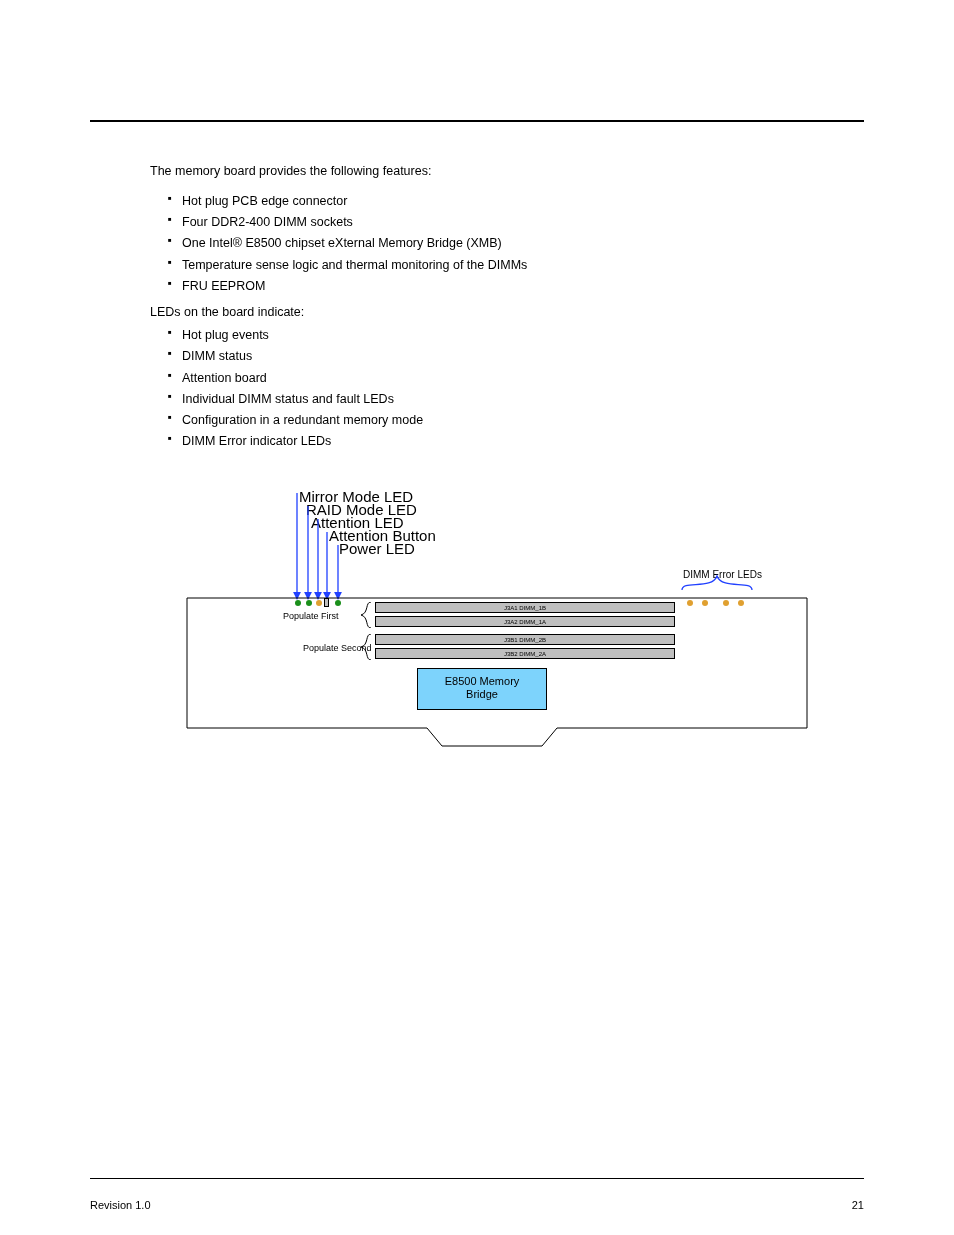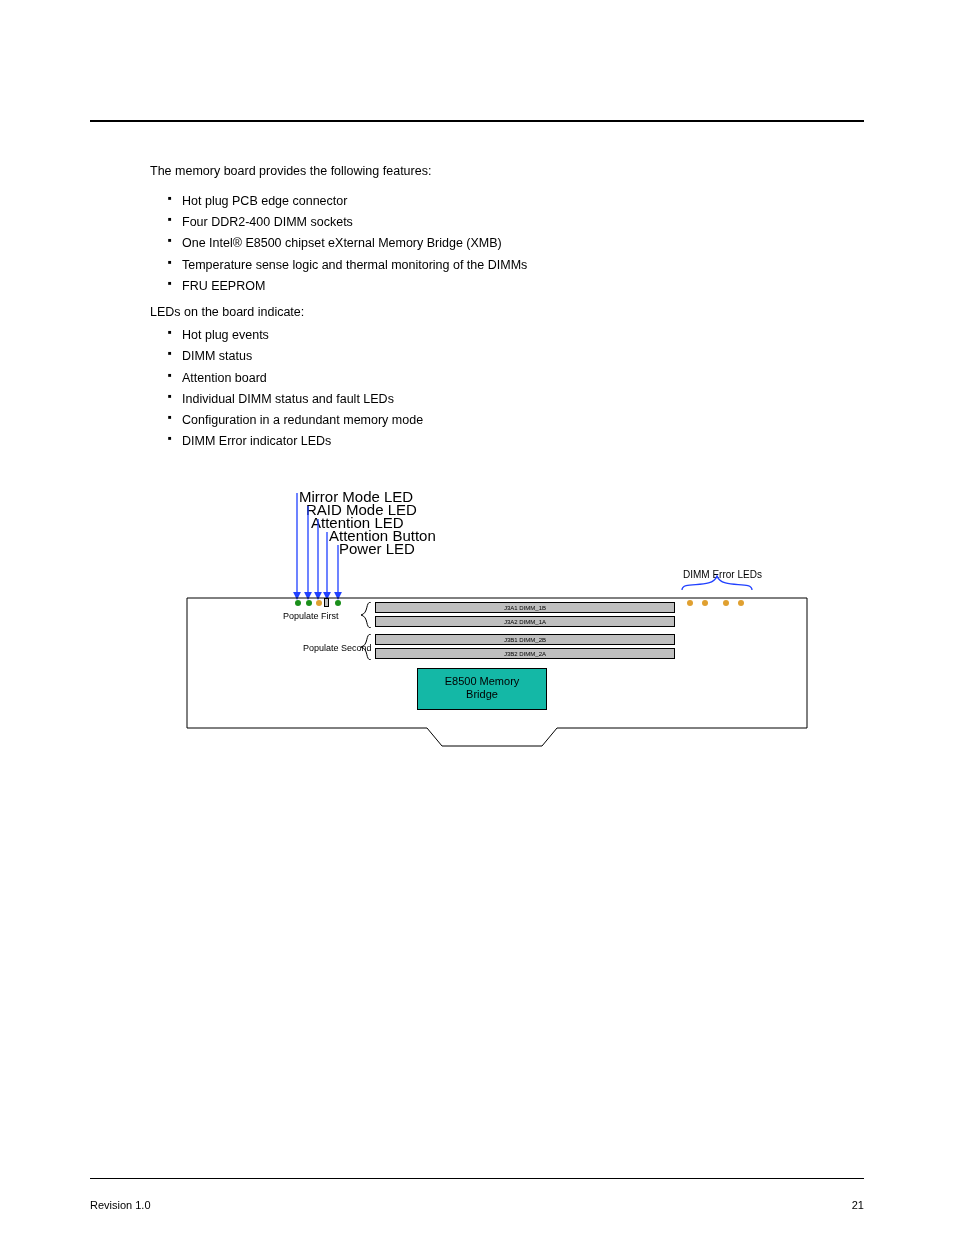--- a/index.html
+++ b/index.html
@@ -96,21 +96,21 @@
   }
   
   .chip {
     position:absolute;
     border:1px solid #000;
     text-align:center;
     font-size:11px;
     line-height:1.2;
     padding-top:6px;
     box-sizing:border-box;
-    background:#14b8a6;
+    background:#7dd3fc;
   }
   
   .led {
     position:absolute;
     width:6px;
     height:6px;
     border-radius:50%;
   }
   .led.green { background:#1a8f1a; }
   .led.amber { background:#e0a030; }

